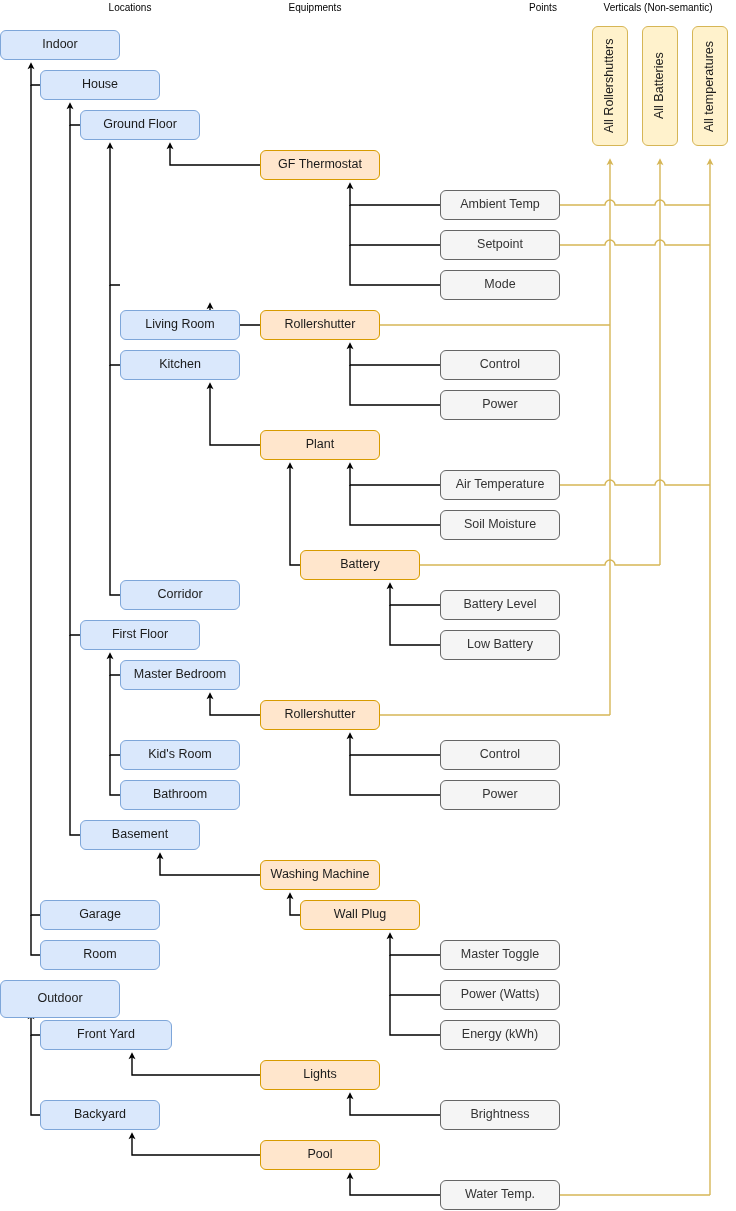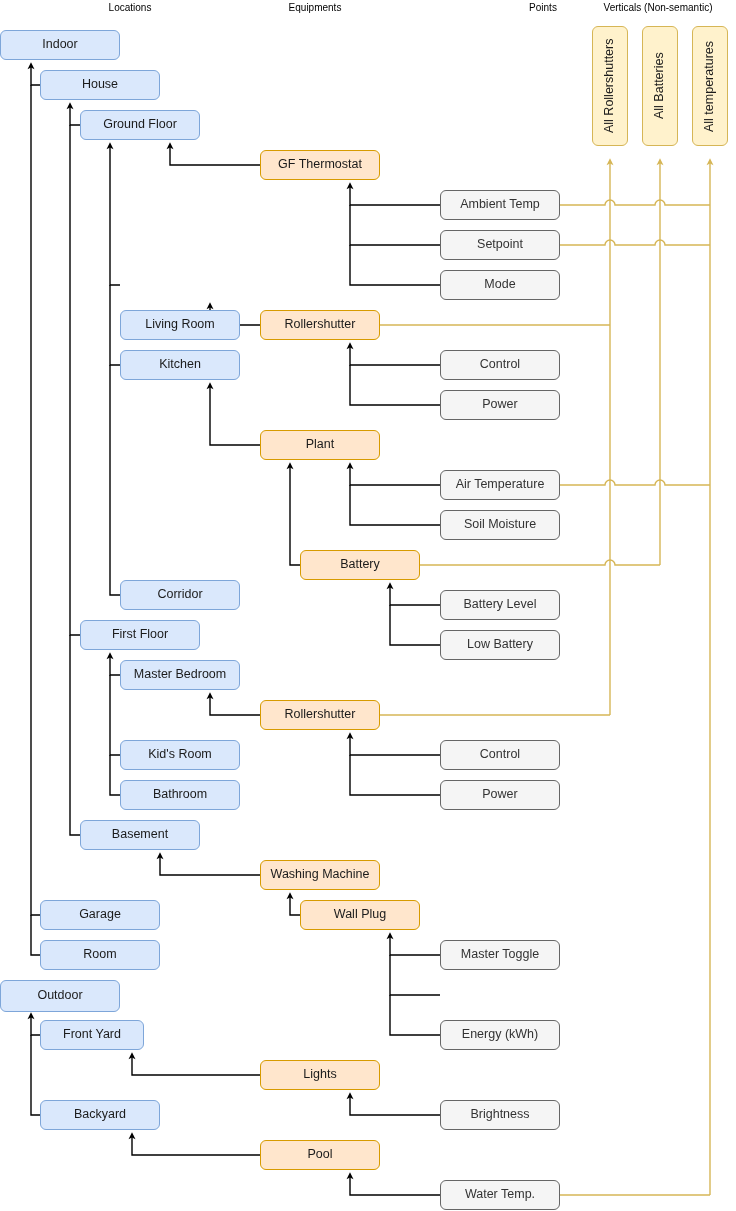--- a/index.html
+++ b/index.html
@@ -140,22 +140,22 @@
   <div class="node loc" style="left:120px;top:270px;width:120px;height:30px;margin-top:40px;">Living Room</div>
   <div class="node loc" style="left:120px;top:350px;width:120px;height:30px;">Kitchen</div>
   <div class="node loc" style="left:120px;top:580px;width:120px;height:30px;">Corridor</div>
   <div class="node loc" style="left:80px;top:620px;width:120px;height:30px;">First Floor</div>
   <div class="node loc" style="left:120px;top:660px;width:120px;height:30px;">Master Bedroom</div>
   <div class="node loc" style="left:120px;top:740px;width:120px;height:30px;">Kid's Room</div>
   <div class="node loc" style="left:120px;top:780px;width:120px;height:30px;">Bathroom</div>
   <div class="node loc" style="left:80px;top:820px;width:120px;height:30px;">Basement</div>
   <div class="node loc" style="left:40px;top:900px;width:120px;height:30px;">Garage</div>
   <div class="node loc" style="left:40px;top:940px;width:120px;height:30px;">Room</div>
-  <div class="node loc" style="left:0px;top:980px;width:120px;height:32px;">Outdoor</div>
-  <div class="node loc" style="left:40px;top:1020px;width:104px;height:30px;">Front Yard</div>
+  <div class="node loc" style="left:0px;top:980px;width:120px;height:38px;">Outdoor</div>
+  <div class="node loc" style="left:40px;top:1020px;width:132px;height:30px;">Front Yard</div>
   <div class="node loc" style="left:40px;top:1100px;width:120px;height:30px;">Backyard</div>
 
   <div class="node eq" style="left:260px;top:150px;width:120px;height:30px;">GF Thermostat</div>
   <div class="node eq" style="left:260px;top:310px;width:120px;height:30px;">Rollershutter</div>
   <div class="node eq" style="left:260px;top:430px;width:120px;height:30px;">Plant</div>
   <div class="node eq" style="left:300px;top:550px;width:120px;height:30px;">Battery</div>
   <div class="node eq" style="left:260px;top:700px;width:120px;height:30px;">Rollershutter</div>
   <div class="node eq" style="left:260px;top:860px;width:120px;height:30px;">Washing Machine</div>
   <div class="node eq" style="left:300px;top:900px;width:120px;height:30px;">Wall Plug</div>
   <div class="node eq" style="left:260px;top:1060px;width:120px;height:30px;">Lights</div>
@@ -166,20 +166,21 @@
   <div class="node pt" style="left:440px;top:270px;width:120px;height:30px;">Mode</div>
   <div class="node pt" style="left:440px;top:350px;width:120px;height:30px;">Control</div>
   <div class="node pt" style="left:440px;top:390px;width:120px;height:30px;">Power</div>
   <div class="node pt" style="left:440px;top:470px;width:120px;height:30px;">Air Temperature</div>
   <div class="node pt" style="left:440px;top:510px;width:120px;height:30px;">Soil Moisture</div>
   <div class="node pt" style="left:440px;top:590px;width:120px;height:30px;">Battery Level</div>
   <div class="node pt" style="left:440px;top:630px;width:120px;height:30px;">Low Battery</div>
   <div class="node pt" style="left:440px;top:740px;width:120px;height:30px;">Control</div>
   <div class="node pt" style="left:440px;top:780px;width:120px;height:30px;">Power</div>
   <div class="node pt" style="left:440px;top:940px;width:120px;height:30px;">Master Toggle</div>
+  <div class="node pt" style="left:440px;top:980px;width:120px;height:30px;">Power (Watts)</div>
   <div class="node pt" style="left:440px;top:1020px;width:120px;height:30px;">Energy (kWh)</div>
   <div class="node pt" style="left:440px;top:1100px;width:120px;height:30px;">Brightness</div>
   <div class="node pt" style="left:440px;top:1180px;width:120px;height:30px;">Water Temp.</div>
 
   <div class="node vert" style="left:592px;top:26px;width:36px;height:120px;">All Rollershutters</div>
   <div class="node vert" style="left:642px;top:26px;width:36px;height:120px;">All Batteries</div>
   <div class="node vert" style="left:692px;top:26px;width:36px;height:120px;">All temperatures</div>
 
 </div>
 

